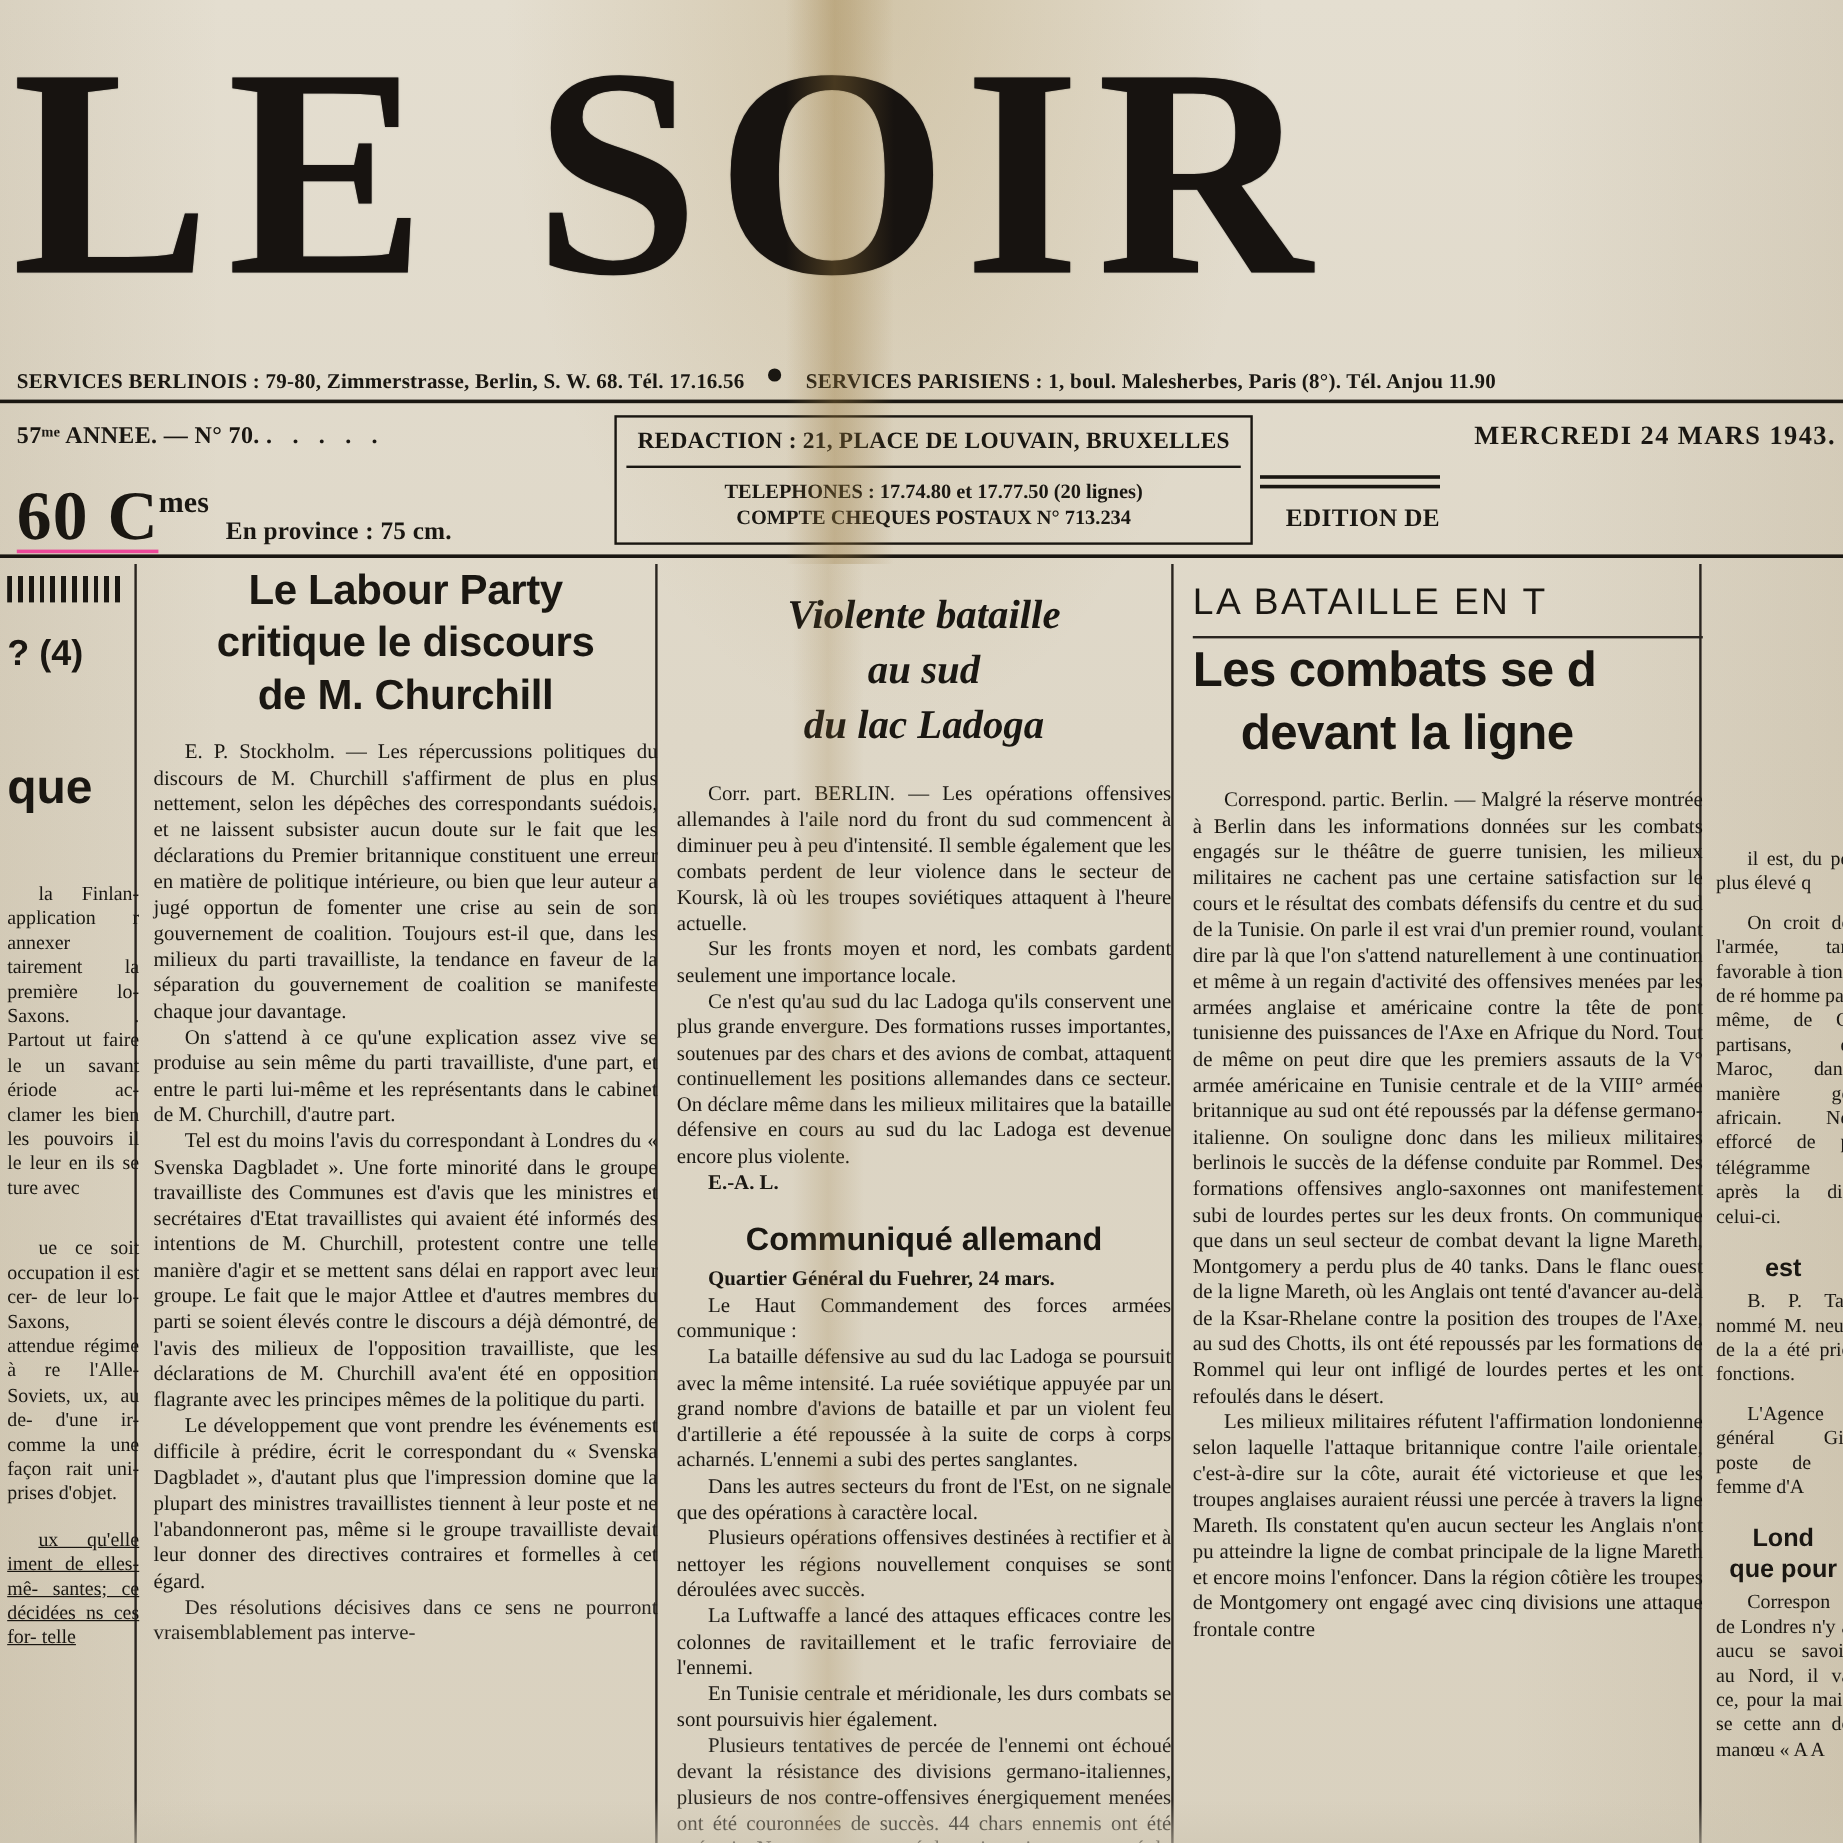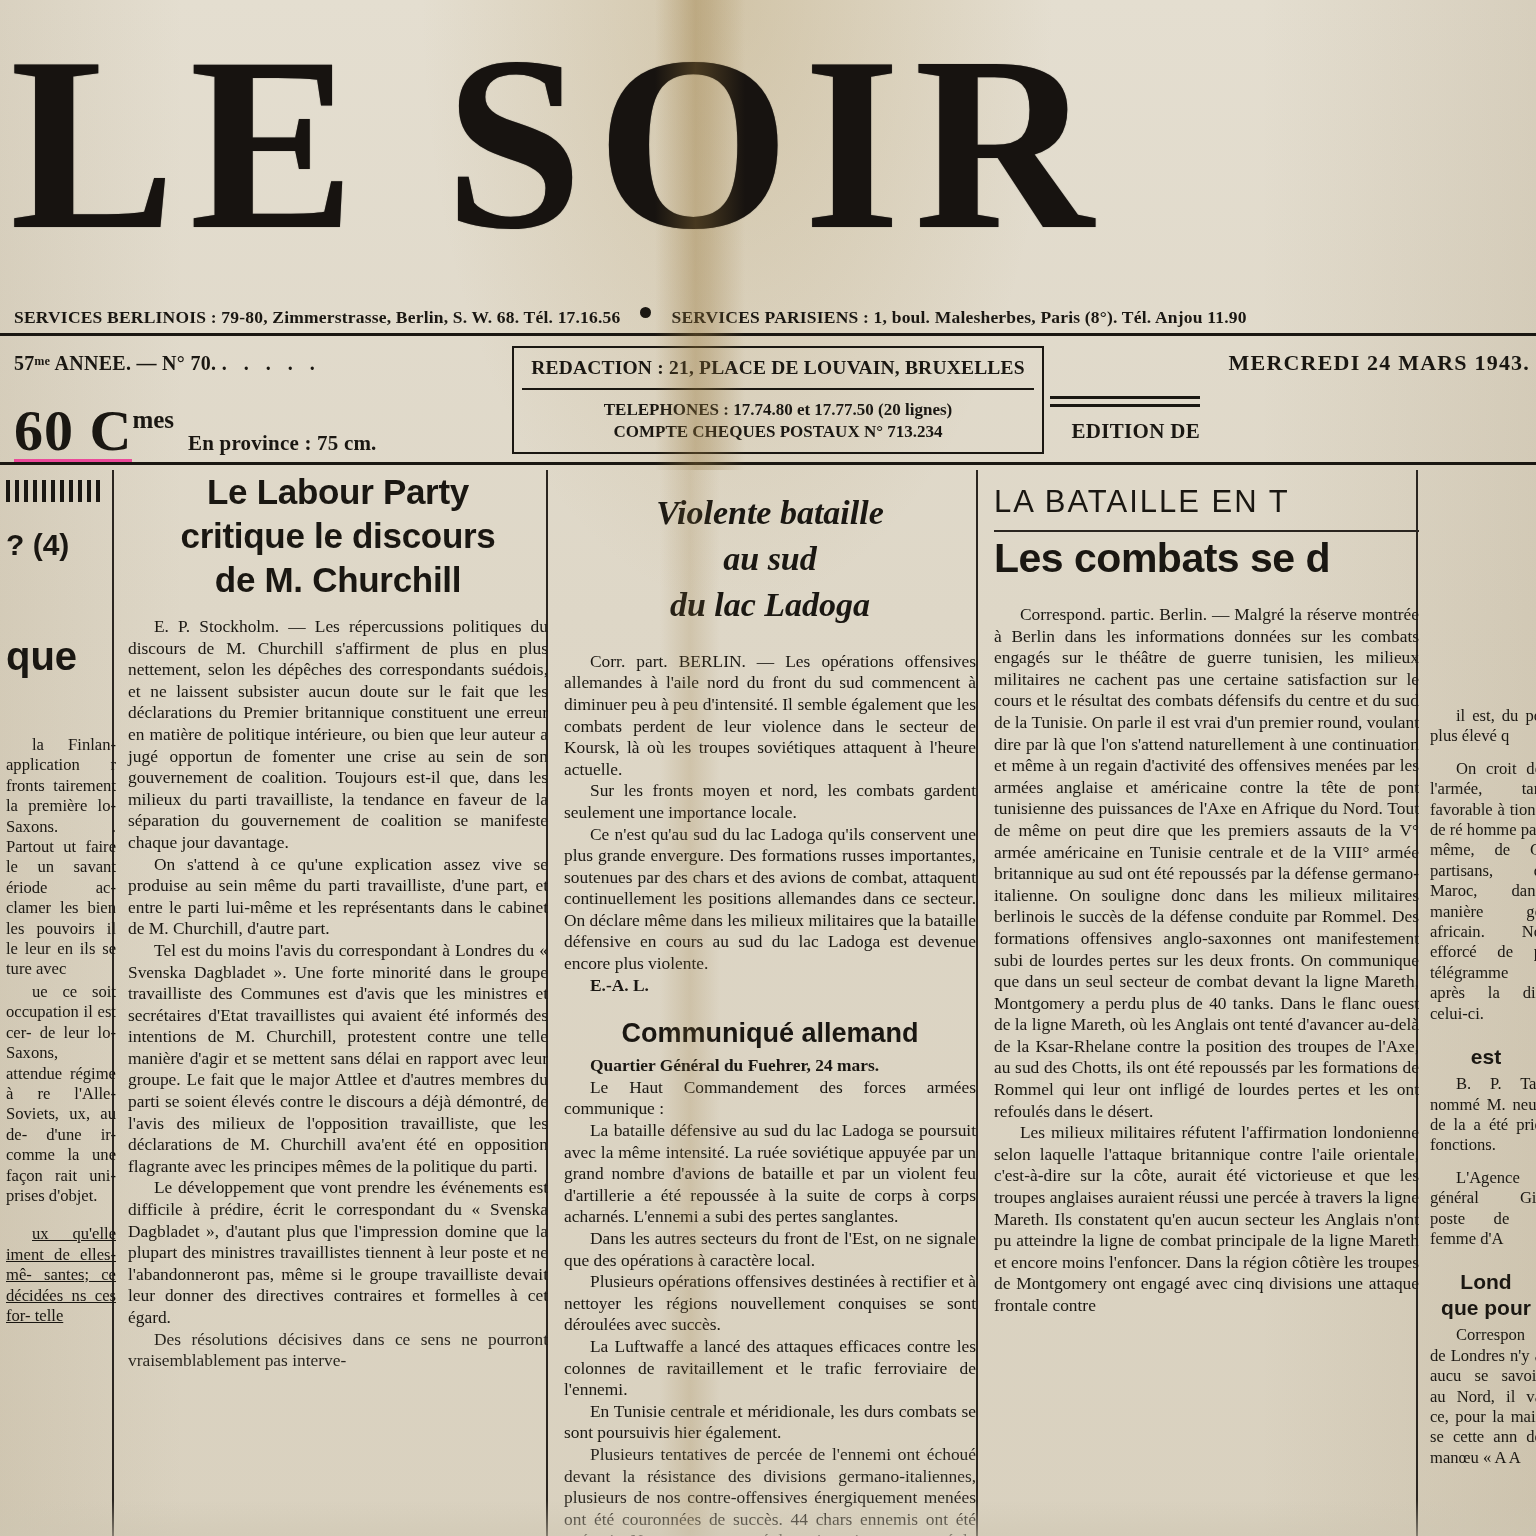--- a/index.html
+++ b/index.html
@@ -216,22 +216,22 @@
 
     <div class="vline" style="left:112px;"></div>
     <div class="vline" style="left:546px;"></div>
     <div class="vline" style="left:976px;"></div>
     <div class="vline" style="left:1416px;"></div>
 
     <div class="col col-0 edgecol">
       <div class="hatch"></div>
       <div style="font-family:'Liberation Sans',sans-serif;font-weight:700;font-size:30px;margin-top:26px;">? (4)</div>
       <div style="font-family:'Liberation Sans',sans-serif;font-weight:700;font-size:40px;margin-top:72px;">que</div>
-      <p class="body first" style="margin-top:56px;">la Finlan- application r fronts tairement la première lo-Saxons. . Partout ut faire le un savant ériode ac- clamer les bien les pouvoirs il le leur en ils se ture avec</p>
-      <p class="body" style="margin-top:2px;">ue ce soit occupation il est cer- de leur lo-Saxons, attendue régime à re l'Alle- Soviets, ux, au de- d'une ir- comme la une façon rait uni- prises d'objet.</p>
+      <p class="body first" style="margin-top:56px;">la Finlan- application r annexer tairement la première lo-Saxons. . Partout ut faire le un savant ériode ac- clamer les bien les pouvoirs il le leur en ils se ture avec</p>
+      <p class="body" style="margin-top:30px;">ue ce soit occupation il est cer- de leur lo-Saxons, attendue régime à re l'Alle- Soviets, ux, au de- d'une ir- comme la une façon rait uni- prises d'objet.</p>
       <p class="body" style="margin-top:18px;text-decoration:underline;">ux qu'elle iment de elles-mê- santes; ce décidées ns ces for- telle</p>
     </div>
 
     <div class="col col-1">
       <h1 class="head h-labour">
         <span>Le Labour Party</span><br>
         <span>critique le discours</span><br>
         <span>de M. Churchill</span>
       </h1>
       <p class="body first">E. P. Stockholm. — Les répercussions politiques du discours de M. Churchill s'affirment de plus en plus nettement, selon les dépêches des correspondants suédois, et ne laissent subsister aucun doute sur le fait que les déclarations du Premier britannique constituent une erreur en matière de politique intérieure, ou bien que leur auteur a jugé opportun de fomenter une crise au sein de son gouvernement de coalition. Toujours est-il que, dans les milieux du parti travailliste, la tendance en faveur de la séparation du gouvernement de coalition se manifeste chaque jour davantage.</p>
@@ -261,20 +261,21 @@
       <p class="body">En Tunisie centrale et méridionale, les durs combats se sont poursuivis hier également.</p>
       <p class="body blur-low">Plusieurs tentatives de percée de l'ennemi ont échoué devant la résistance des divisions germano-italiennes, plusieurs de nos contre-offensives énergiquement menées ont été couronnées de succès. 44 chars ennemis ont été anéantis. Nous avons ramené des prisonniers et capturé du matériel.</p>
 
     </div>
 
     <div class="col col-3">
       <div class="h-bataille">LA BATAILLE EN T</div>
       <div class="rule-thin"></div>
       <h1 class="head h-combats" style="text-align:left;">
         <span>Les combats se d</span><br>
+        <span class="l2">devant  la  ligne</span>
       </h1>
       <p class="body first" style="margin-top:20px;">Correspond. partic. Berlin. — Malgré la réserve montrée à Berlin dans les informations données sur les combats engagés sur le théâtre de guerre tunisien, les milieux militaires ne cachent pas une certaine satisfaction sur le cours et le résultat des combats défensifs du centre et du sud de la Tunisie. On parle il est vrai d'un premier round, voulant dire par là que l'on s'attend naturellement à une continuation et même à un regain d'activité des offensives menées par les armées anglaise et américaine contre la tête de pont tunisienne des puissances de l'Axe en Afrique du Nord. Tout de même on peut dire que les premiers assauts de la V° armée américaine en Tunisie centrale et de la VIII° armée britannique au sud ont été repoussés par la défense germano-italienne. On souligne donc dans les milieux militaires berlinois le succès de la défense conduite par Rommel. Des formations offensives anglo-saxonnes ont manifestement subi de lourdes pertes sur les deux fronts. On communique que dans un seul secteur de combat devant la ligne Mareth, Montgomery a perdu plus de 40 tanks. Dans le flanc ouest de la ligne Mareth, où les Anglais ont tenté d'avancer au-delà de la Ksar-Rhelane contre la position des troupes de l'Axe, au sud des Chotts, ils ont été repoussés par les formations de Rommel qui leur ont infligé de lourdes pertes et les ont refoulés dans le désert.</p>
       <p class="body">Les milieux militaires réfutent l'affirmation londonienne selon laquelle l'attaque britannique contre l'aile orientale, c'est-à-dire sur la côte, aurait été victorieuse et que les troupes anglaises auraient réussi une percée à travers la ligne Mareth. Ils constatent qu'en aucun secteur les Anglais n'ont pu atteindre la ligne de combat principale de la ligne Mareth et encore moins l'enfoncer. Dans la région côtière les troupes de Montgomery ont engagé avec cinq divisions une attaque frontale contre</p>
     </div>
 
     <div class="col col-4 edgecol">
       <p class="body" style="margin-top:236px;">il est, du po plus élevé q</p>
       <p class="body" style="margin-top:12px;">On croit de l'armée, tan favorable à tions de ré homme par même, de G partisans, d Maroc, dans manière gé africain. No efforcé de p télégramme après la dis celui-ci.</p>
       <div class="sub-small">est</div>
       <p class="body">B. P. Tar nommé M. neur de la a été prié fonctions.</p>

